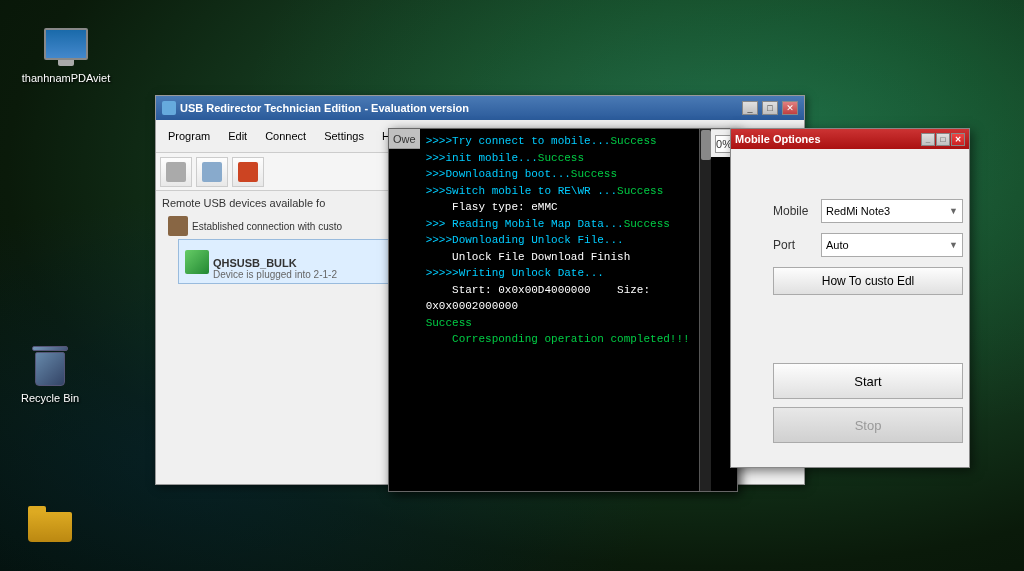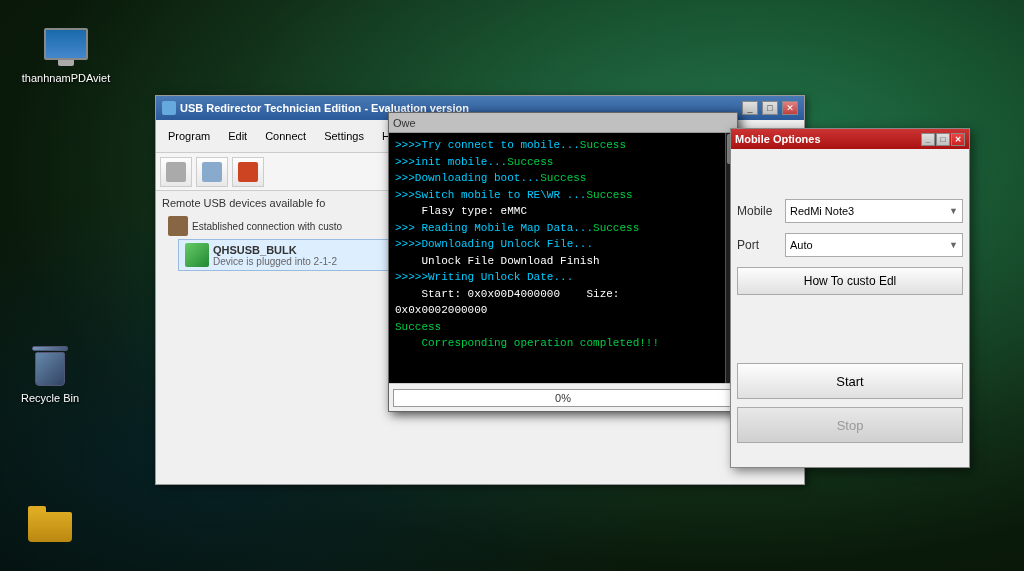--- a/index.html
+++ b/index.html
@@ -209,29 +209,29 @@
       font-size: 11px;
     }
     .usb-section-title {
       color: #333;
       margin-bottom: 4px;
     }
 
     
     .log-window {
       position: absolute;
-      top: 112px;
+      top: 128px;
       left: 388px;
       width: 350px;
-      height: 300px;
+      height: 364px;
       background: #000;
       border: 1px solid #666;
       box-shadow: 3px 3px 10px rgba(0,0,0,0.7);
       display: flex;
-      flex-direction: column;
+      flex-direction: row;
     }
     .log-titlebar {
       height: 20px;
       background: #c0c0c0;
       display: flex;
       align-items: center;
       padding: 0 4px;
       font-size: 11px;
       color: #333;
       border-bottom: 1px solid #999;
@@ -336,20 +336,21 @@
       background: linear-gradient(180deg, #e0e0e0, #c0c0c0);
       color: #333;
     }
     .mobile-win-btn.close-btn {
       background: linear-gradient(180deg, #ee4444, #cc2222);
       color: white;
     }
     .mobile-content {
       padding: 6px;
       flex: 1;
+      margin-left: 36px;
     }
     .mobile-field {
       display: flex;
       align-items: center;
       margin-bottom: 10px;
       gap: 8px;
     }
     .mobile-field-label {
       width: 40px;
       font-size: 12px;
@@ -431,20 +432,21 @@
       padding: 3px 6px;
       font-size: 10px;
       background: #ddeeff;
       border: 1px solid #99bbdd;
       gap: 4px;
     }
     .qhsusb-label {
       font-weight: bold;
       color: #333;
       font-size: 11px;
+      margin-top: 14px;
     }
     .qhsusb-sub {
       color: #666;
       font-size: 10px;
     }
   </style>
 </head>
 <body>
 
 <div class="desktop">

